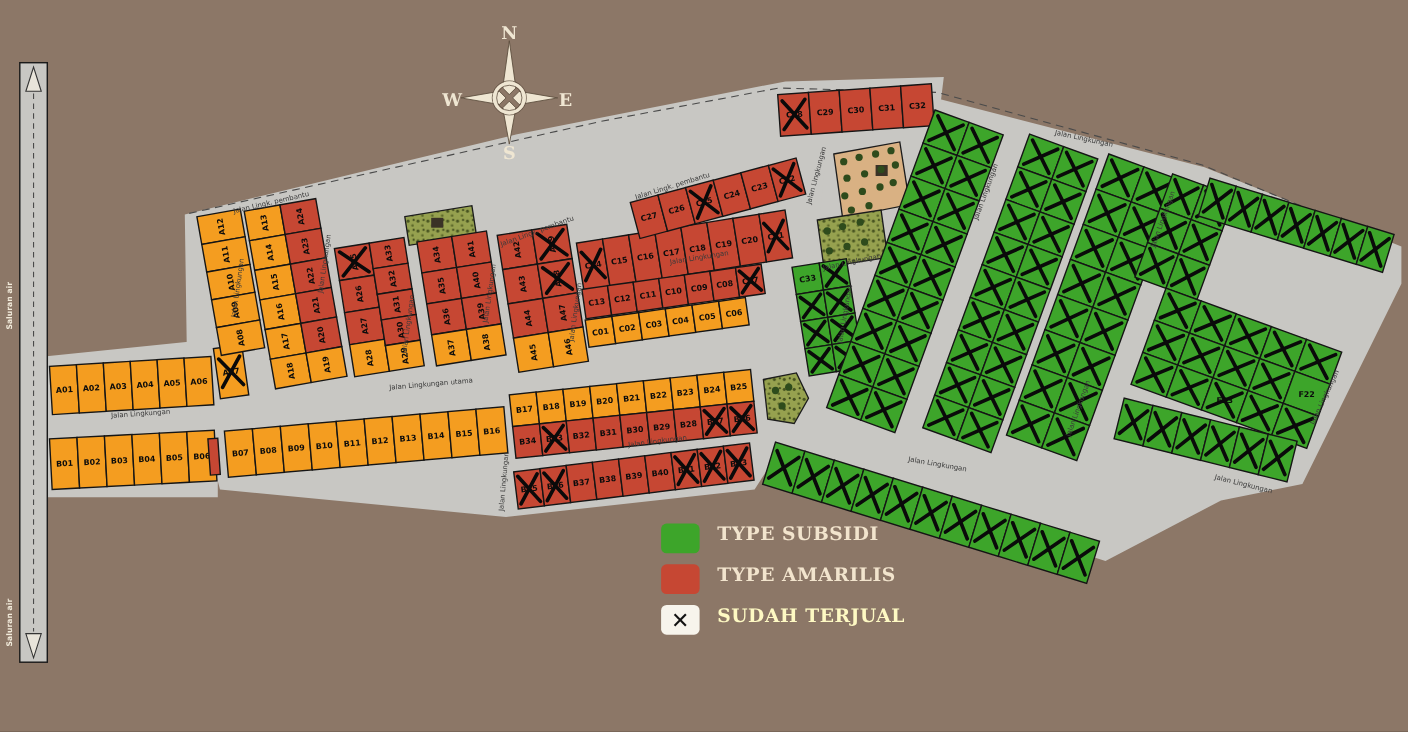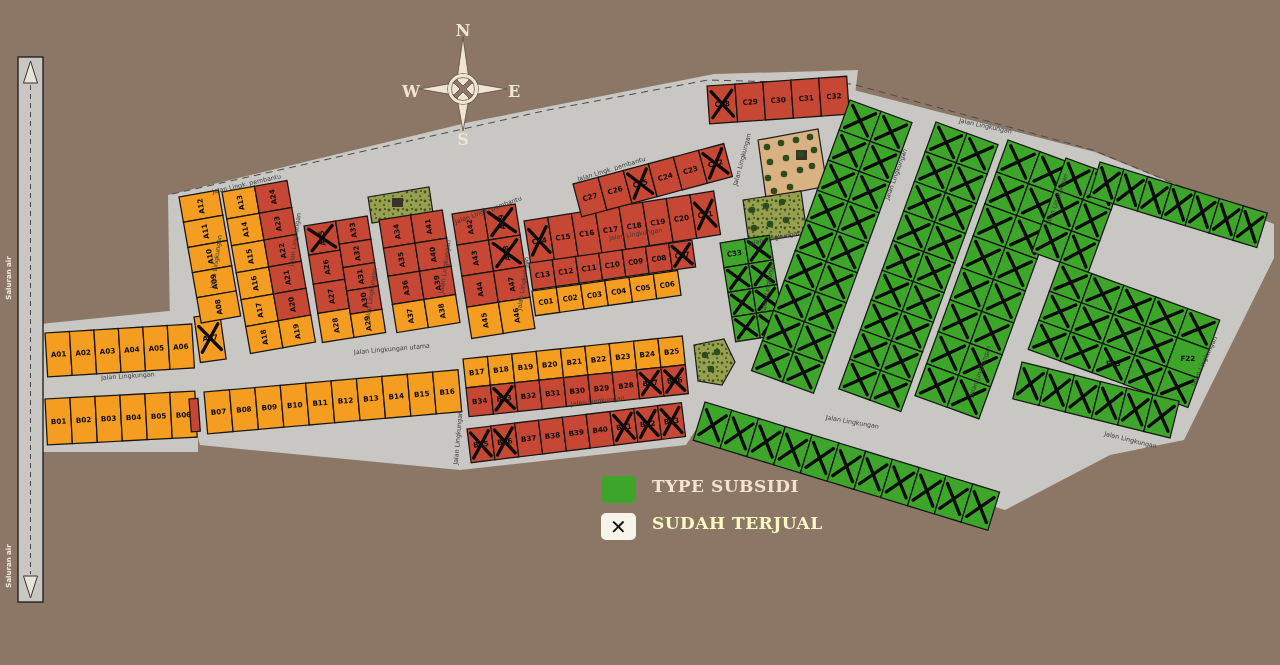--- a/index.html
+++ b/index.html
@@ -754,17 +754,21 @@
         <text x="51" y="2" text-anchor="middle" dominant-baseline="central" font-family="&quot;DejaVu Serif&quot;,serif" font-weight="bold" font-size="16" fill="#efe6d2">E</text>
       </g>
     </svg>
 
   <div class="legend">
     <div class="lrow">
       <span class="sw" style="background: rgb(61, 165, 42);"></span>
       <span class="lt" style="color: rgb(242, 228, 205);">TYPE SUBSIDI</span>
     </div>
     <div class="lrow">
+      <span class="sw" style="background: rgb(198, 71, 51);"></span>
+      <span class="lt" style="color: rgb(242, 228, 205);">TYPE AMARILIS</span>
+    </div>
+    <div class="lrow">
       <span class="sw" style="background: rgb(247, 244, 236);">✕</span>
       <span class="lt" style="color: #fef9c3;">SUDAH TERJUAL</span>
     </div>
   </div>
 </div>
 
 </body></html>

